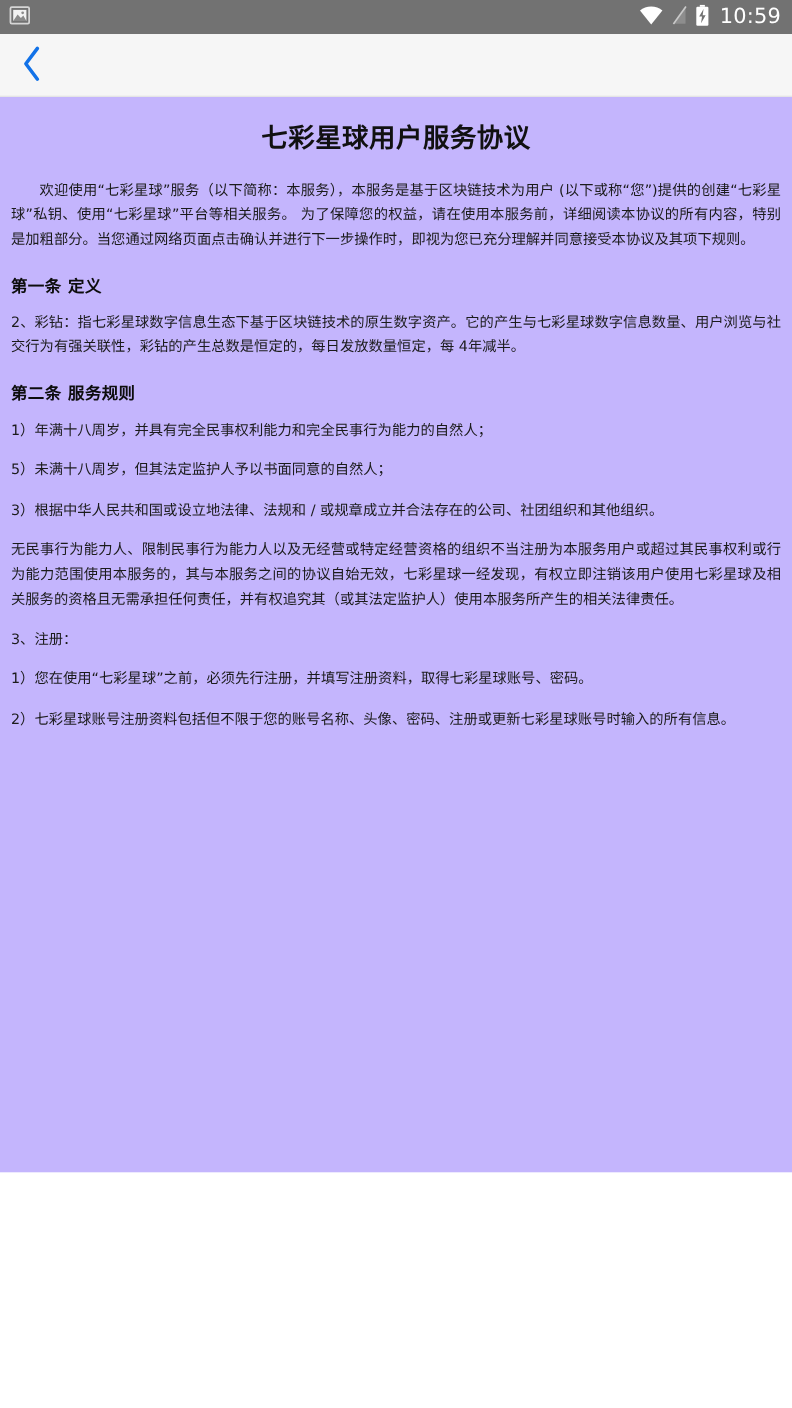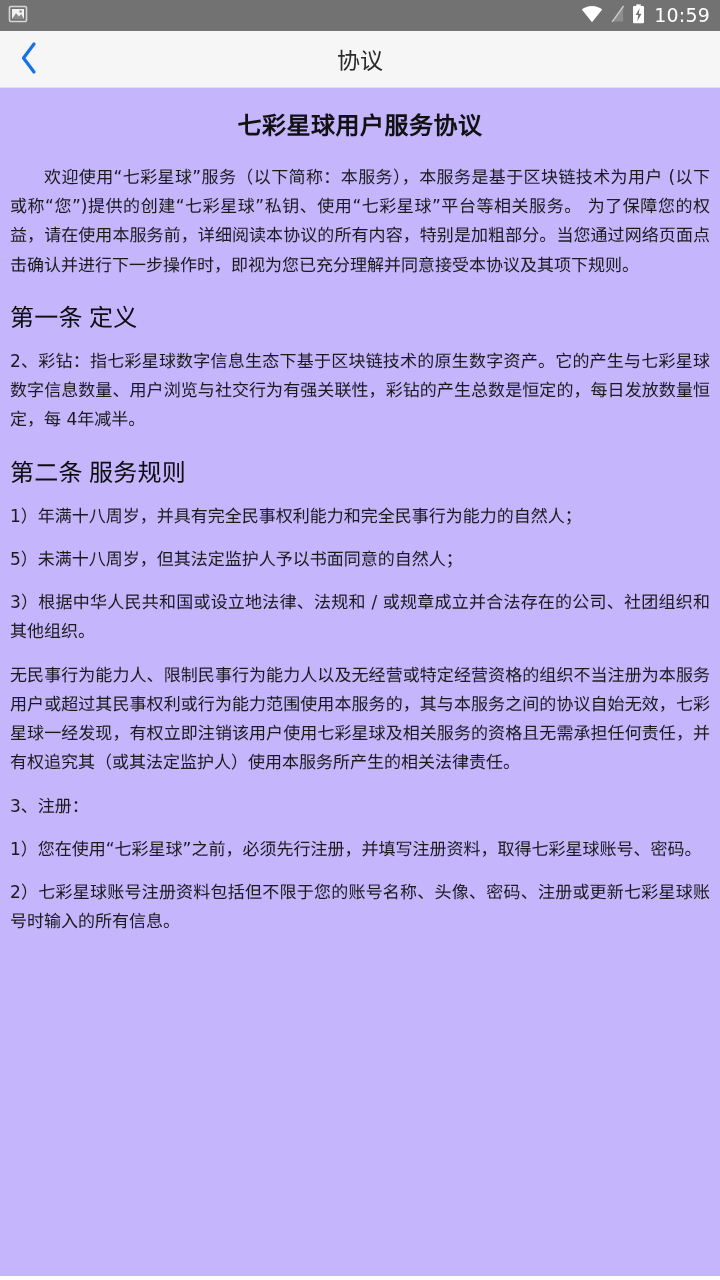--- a/index.html
+++ b/index.html
@@ -12,21 +12,21 @@
   }
 
   body {
     font-family: "DejaVu Sans", "Liberation Sans", sans-serif;
     background: #ffffff;
     color: #1a1a1a;
   }
 
   .phone {
     width: 720px;
-    height: 1276px;
+    height: 1066px;
     position: relative;
     display: flex;
     flex-direction: column;
     background: #ffffff;
     overflow: hidden;
     justify-content: center;
   }
 
   
   .status-bar {
@@ -105,33 +105,33 @@
   .doc-title {
     text-align: center;
     font-size: 24px;
     font-weight: bold;
     color: #111111;
     letter-spacing: 0.5px;
     margin-bottom: 22px;
   }
 
   .para {
-    font-size: 17px;
+    font-size: 13px;
     line-height: 1.72;
     color: #1b1b1b;
     margin: 0 0 14px 0;
     text-align: justify;
     text-justify: inter-ideograph;
     word-break: break-all;
   }
   .para.indent { text-indent: 2em; }
 
   .section-head {
-    font-size: 24px;
-    font-weight: normal;
+    font-size: 15px;
+    font-weight: bold;
     color: #0d0d0d;
     margin: 18px 0 14px 0;
     letter-spacing: 0.3px;
   }
   .section-head .sh-num { margin-right: 6px; }
 </style>
 </head>
 <body>
 
 <div class="phone">
@@ -171,21 +171,20 @@
   </div>
 
   <div class="appbar">
     <button class="back-btn">
       <span>
         <svg width="20" height="34" viewBox="0 0 20 34" aria-hidden="true">
           <path d="M15 3 L4.5 17 L15 31" fill="none" stroke="#1272e8" stroke-width="3.2" stroke-linecap="round" stroke-linejoin="round"></path>
         </svg>
       </span>
     </button>
-    <div class="appbar-title">协议</div>
   </div>
 
   <div class="doc-scroll">
     <div class="doc">
       <div class="doc-title">七彩星球用户服务协议</div>
       <div id="doc-body">
           <p class="para indent">欢迎使用“七彩星球”服务（以下简称：本服务），本服务是基于区块链技术为用户 (以下或称“您”)提供的创建“七彩星球”私钥、使用“七彩星球”平台等相关服务。 为了保障您的权益，请在使用本服务前，详细阅读本协议的所有内容，特别是加粗部分。当您通过网络页面点击确认并进行下一步操作时，即视为您已充分理解并同意接受本协议及其项下规则。</p>
           <div class="section-head"><span class="sh-num">第一条</span><span>定义</span></div>
           <p class="para">2、彩钻：指七彩星球数字信息生态下基于区块链技术的原生数字资产。它的产生与七彩星球数字信息数量、用户浏览与社交行为有强关联性，彩钻的产生总数是恒定的，每日发放数量恒定，每 4年减半。</p>
           <div class="section-head"><span class="sh-num">第二条</span><span>服务规则</span></div>

